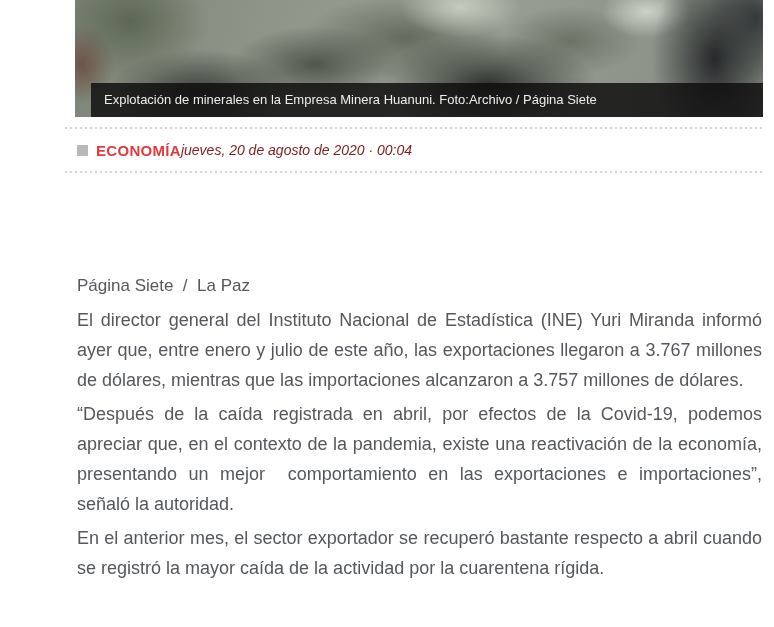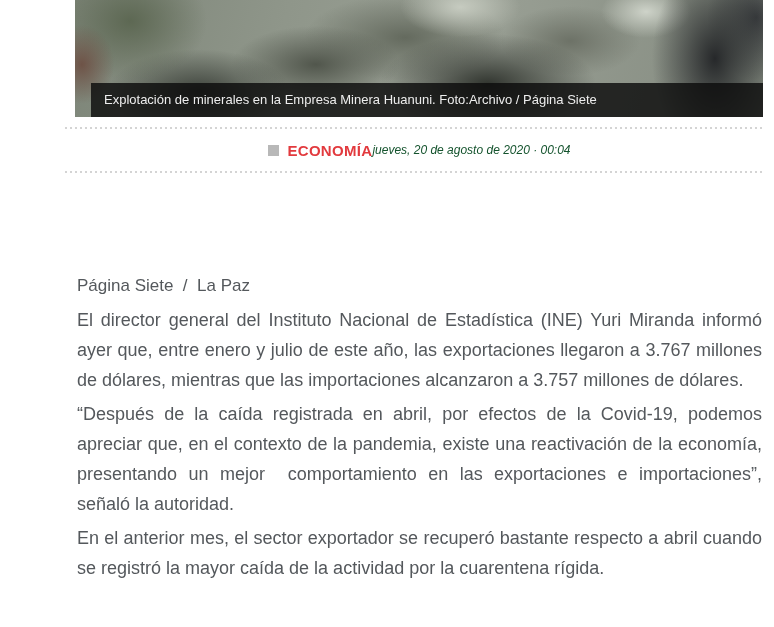--- a/index.html
+++ b/index.html
@@ -61,21 +61,21 @@
     height: 2px;
     background-image: repeating-linear-gradient(90deg, #d4d4d4 0 2px, transparent 2px 5px);
   }
   .sep-top { margin-top: 10px; }
 
   
   .meta-row {
     height: 42px;
     display: flex;
     align-items: center;
-    justify-content: center;
+    justify-content: flex-start;
     padding: 0 3px 0 12px;
   }
   .cat {
     display: flex;
     align-items: center;
     cursor: pointer;
   }
   .cat-square {
     width: 11px;
     height: 11px;
@@ -83,22 +83,22 @@
     margin-right: 8px;
   }
   .cat-label {
     color: #e23a3e;
     font-weight: bold;
     font-size: 15px;
     letter-spacing: 0.3px;
   }
   .date {
     font-style: italic;
-    font-size: 12px;
-    color: #14532d;
+    font-size: 14px;
+    color: #7f1d1d;
   }
 
   
   .body { padding: 0 3px 0 12px; }
   .byline {
     margin: 98px 0 0 0;
     font-size: 17px;
     line-height: 30px;
     color: #54585c;
   }

